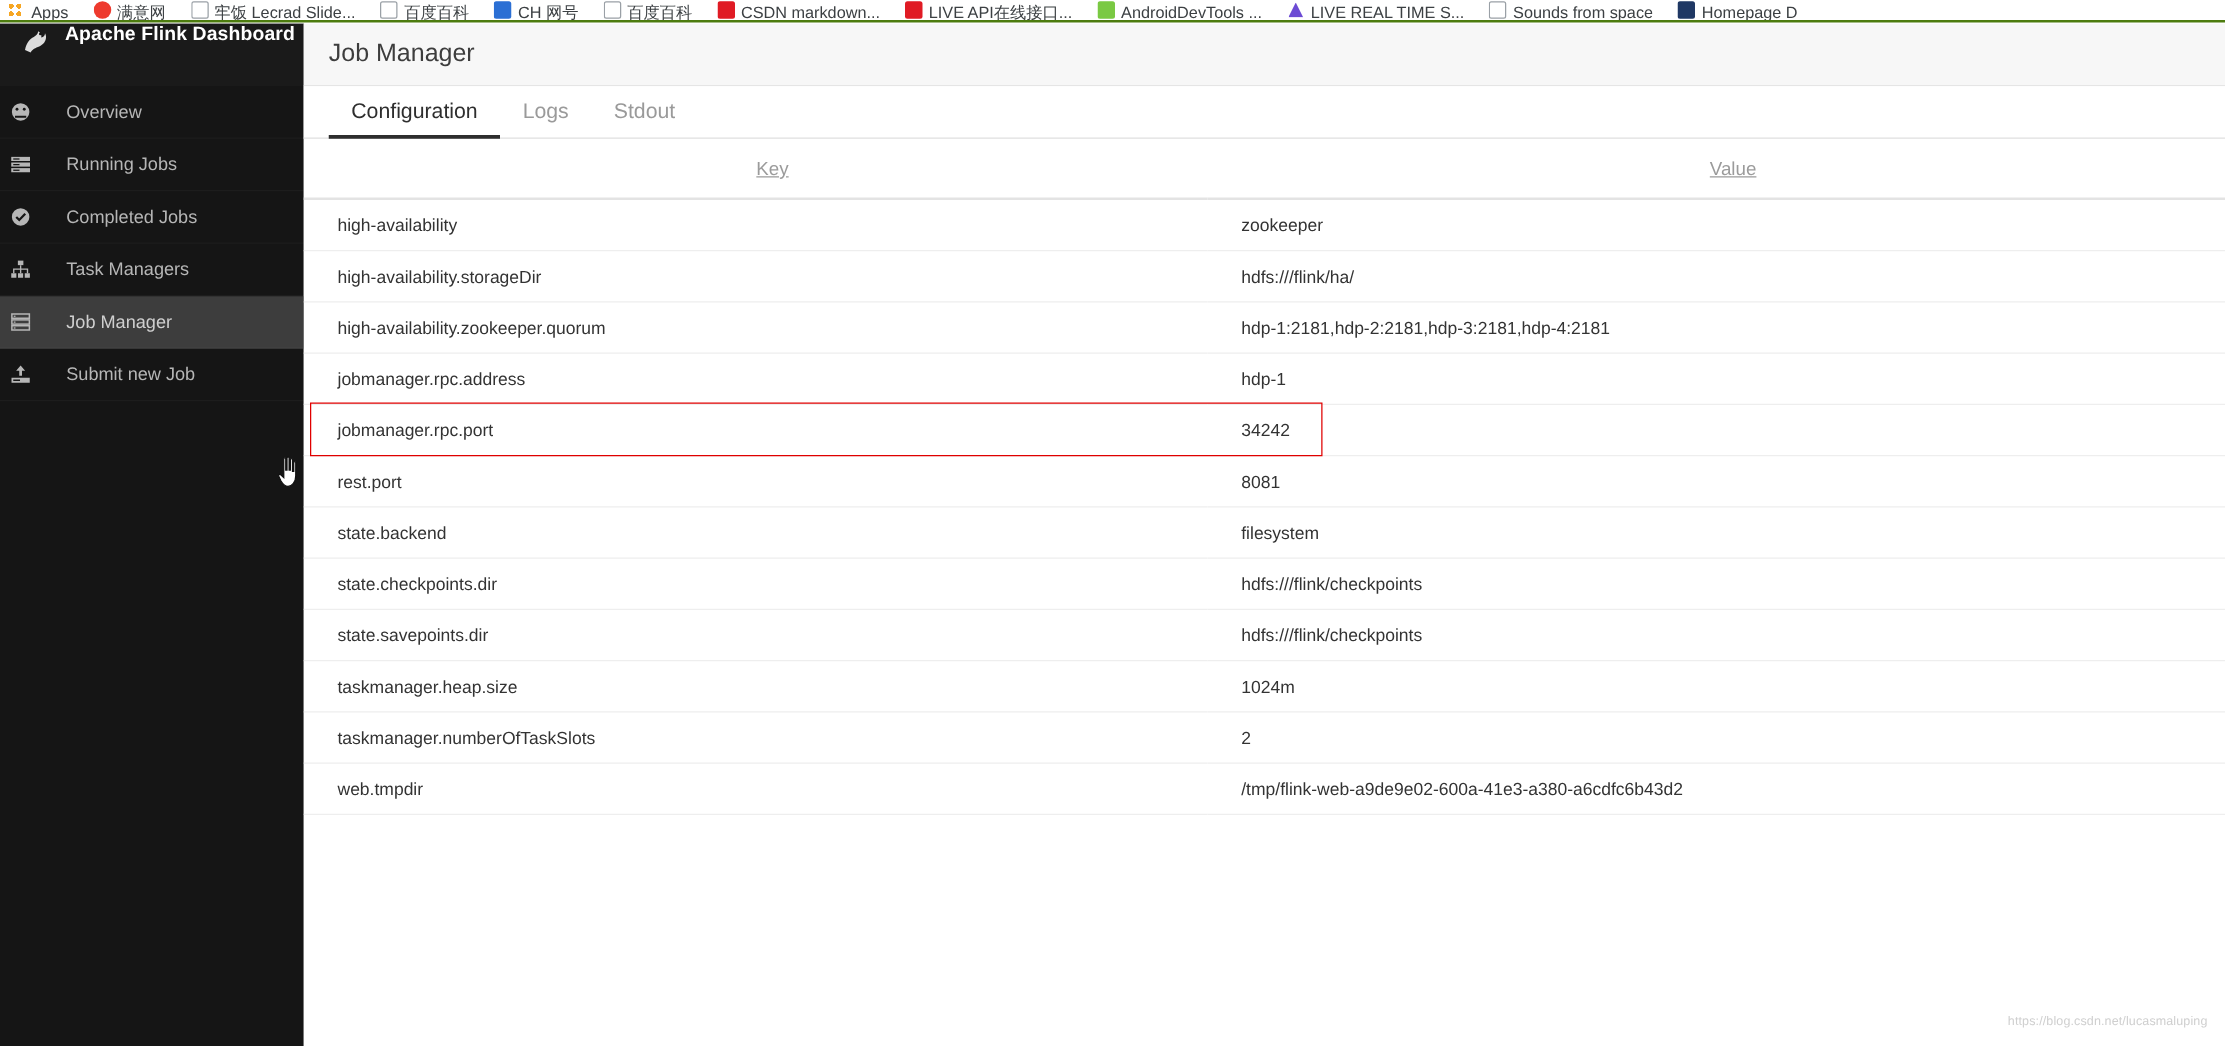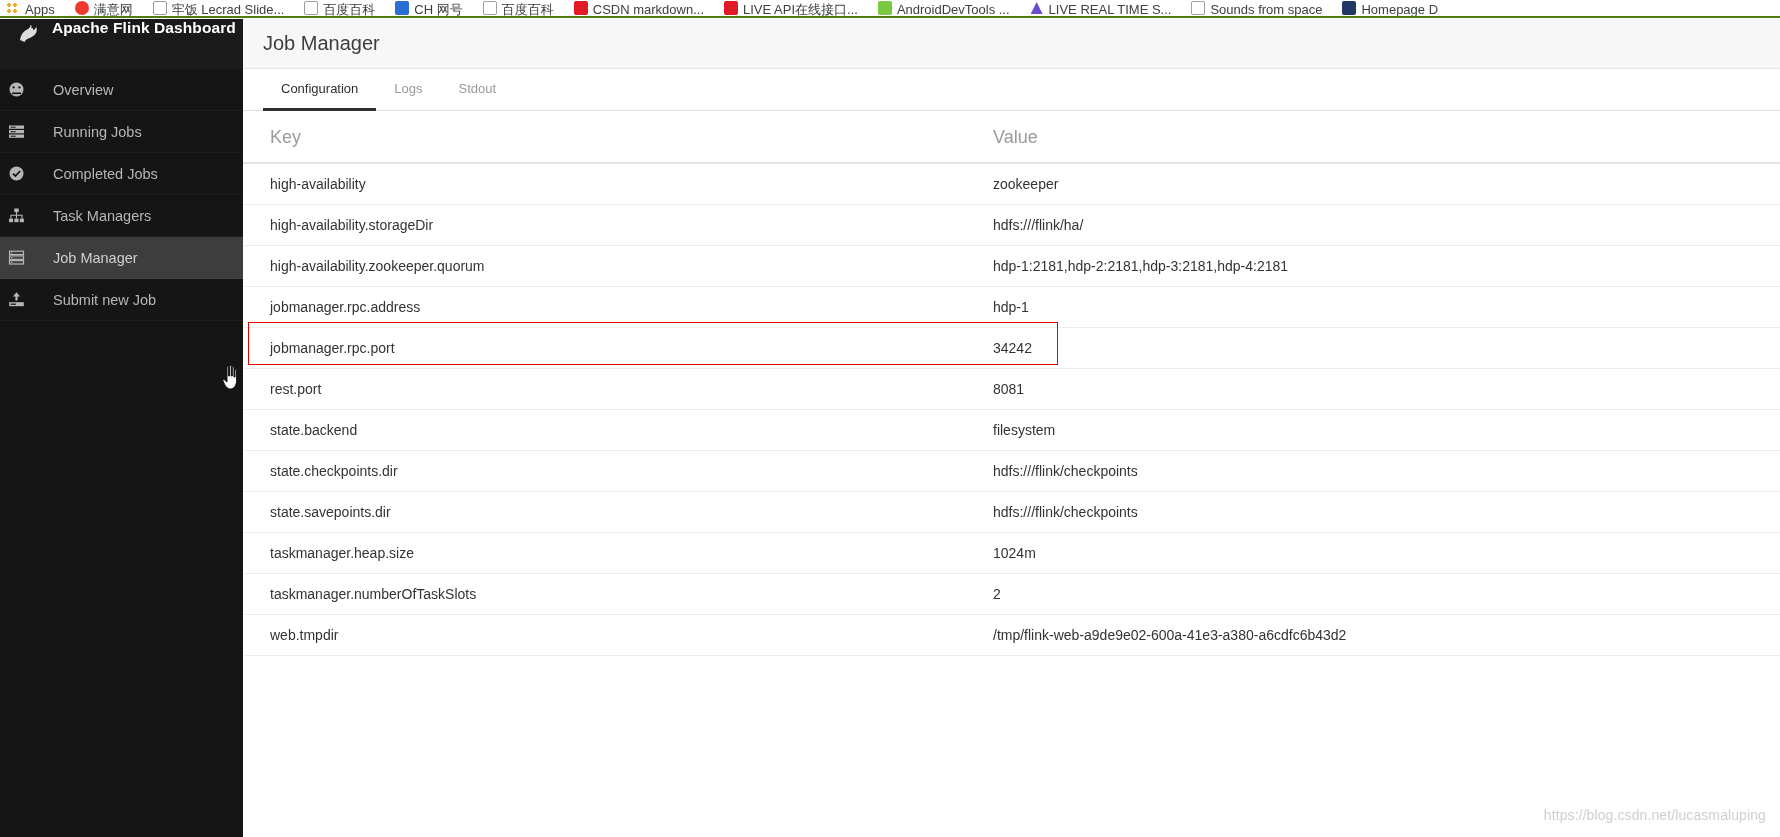--- a/index.html
+++ b/index.html
@@ -130,46 +130,47 @@
     display: flex;
     align-items: stretch;
     padding-left: 20px;
     border-bottom: 1px solid #dfdfdf;
     background: #ffffff;
   }
   .tab {
     display: flex;
     align-items: center;
     padding: 0 18px;
-    font-size: 13px;
+    font-size: 17px;
     color: #9a9a9a;
     cursor: pointer;
     border-bottom: 3px solid transparent;
     margin-bottom: -1px;
   }
   .tab.active {
     color: #2e2e2e;
     border-bottom-color: #2e2e2e;
   }
 
   
   #config-table {
     width: 100%;
     border-collapse: collapse;
     table-layout: fixed;
   }
   #config-table col.c-key { width: 723px; }
   #config-table col.c-val { width: auto; }
   #config-table th {
-    text-align: left;
+    text-align: center;
     font-weight: normal;
-    font-size: 18px;
+    font-size: 15px;
     color: #9b9b9b;
     padding: 16px 0 14px 27px;
     border-bottom: 2px solid #e3e3e3;
+    text-decoration: underline;
   }
   #config-table td {
     font-size: 14px;
     color: #333333;
     padding: 12px 0 12px 27px;
     border-bottom: 1px solid #eeeeee;
     height: 36px;
     white-space: nowrap;
     overflow: hidden;
     text-overflow: ellipsis;
@@ -195,21 +196,21 @@
     width: 20px; height: 26px;
     z-index: 20;
     pointer-events: none;
   }
 
   
   #watermark {
     position: absolute;
     right: 14px;
     bottom: 14px;
-    font-size: 14px;
+    font-size: 10px;
     color: #cfcfcf;
     letter-spacing: .1px;
     z-index: 6;
   }
 </style>
 </head>
 <body>
 
 <div id="bookmarks-bar">
     <div class="bm-item">

